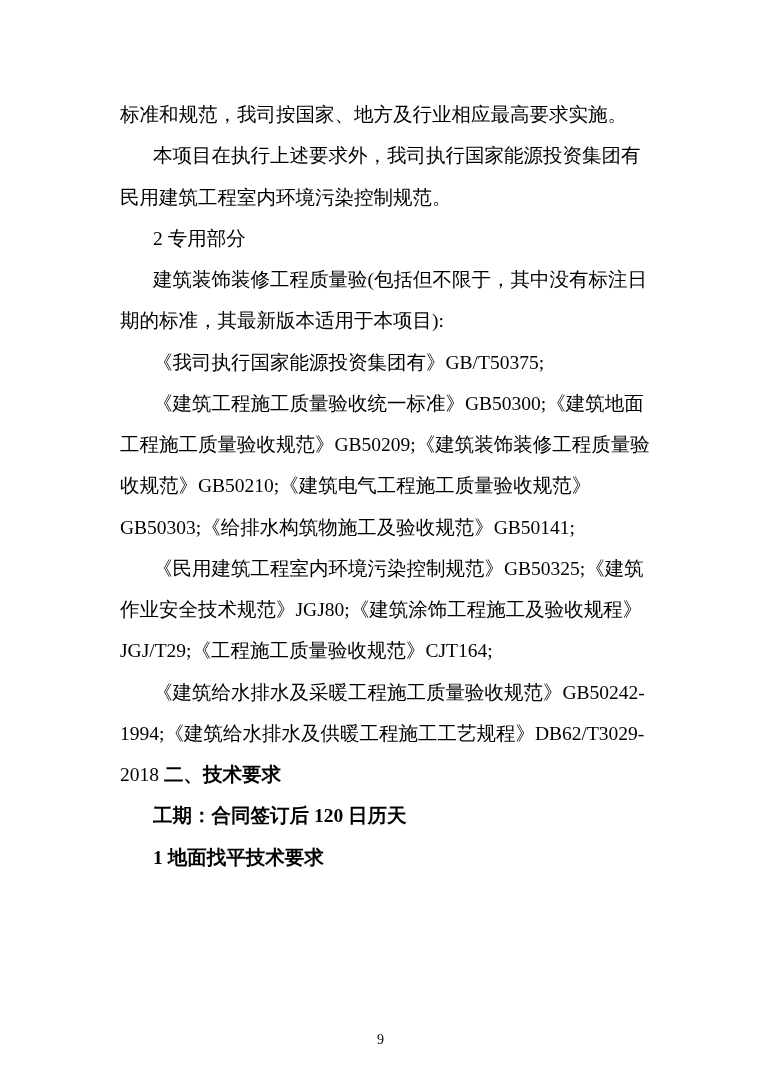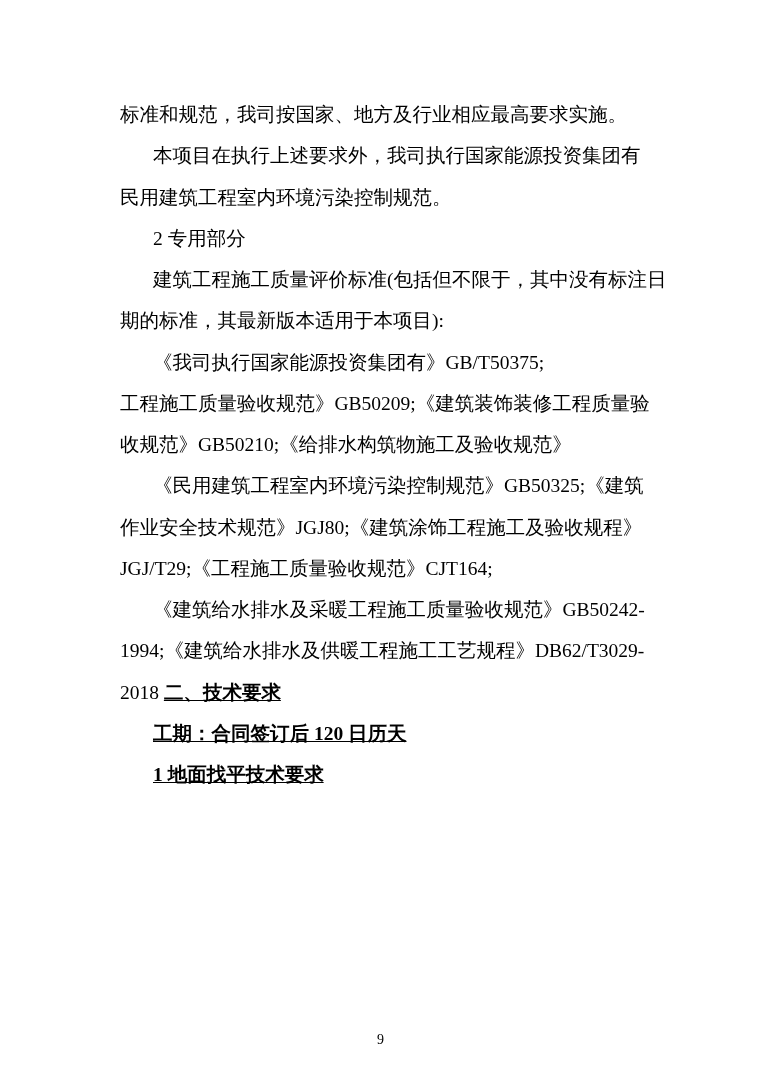--- a/index.html
+++ b/index.html
@@ -33,21 +33,20 @@
     line-height: 41.25px;
     font-size: 19.5px;
     white-space: nowrap;
     text-align: left;
   }
   .line.indent {
     padding-left: 33px;
   }
   .bold {
     font-weight: 700;
-    text-decoration: underline;
   }
   .page-footer {
     position: absolute;
     left: 0;
     top: 1031px;
     width: 761px;
     text-align: center;
     font-size: 14px;
     line-height: 18px;
   }
@@ -56,25 +55,27 @@
 <body>
 
 <main class="page">
 
   <section class="text-block">
 
   <div class="line"><span>标准和规范，我司按国家、地方及行业相应最高要求实施。</span></div>
       <div class="line indent"><span>本项目在执行上述要求外，我司执行国家能源投资集团有</span></div>
       <div class="line"><span>民用建筑工程室内环境污染控制规范。</span></div>
       <div class="line indent"><span>2 专用部分</span></div>
-      <div class="line indent"><span>建筑工程施工质量评价标准(包括但不限于，其中没有标注日</span></div>
+      <div class="line indent"><span>建筑装饰装修工程质量验(包括但不限于，其中没有标注日</span></div>
       <div class="line"><span>期的标准，其最新版本适用于本项目):</span></div>
       <div class="line indent"><span>《我司执行国家能源投资集团有》GB/T50375;</span></div>
+      <div class="line indent"><span>《建筑工程施工质量验收统一标准》GB50300;《建筑地面</span></div>
       <div class="line"><span>工程施工质量验收规范》GB50209;《建筑装饰装修工程质量验</span></div>
-      <div class="line"><span>收规范》GB50210;《给排水构筑物施工及验收规范》</span></div>
+      <div class="line"><span>收规范》GB50210;《建筑电气工程施工质量验收规范》</span></div>
+      <div class="line"><span>GB50303;《给排水构筑物施工及验收规范》GB50141;</span></div>
       <div class="line indent"><span>《民用建筑工程室内环境污染控制规范》GB50325;《建筑</span></div>
       <div class="line"><span>作业安全技术规范》JGJ80;《建筑涂饰工程施工及验收规程》</span></div>
       <div class="line"><span>JGJ/T29;《工程施工质量验收规范》CJT164;</span></div>
       <div class="line indent"><span>《建筑给水排水及采暖工程施工质量验收规范》GB50242-</span></div>
       <div class="line"><span>1994;《建筑给水排水及供暖工程施工工艺规程》DB62/T3029-</span></div>
       <div class="line"><span>2018 </span><span class="bold">二、技术要求</span></div>
       <div class="line indent"><span class="bold">工期：合同签订后 120 日历天</span></div>
       <div class="line indent"><span class="bold">1 地面找平技术要求</span></div>
     </section>
 

